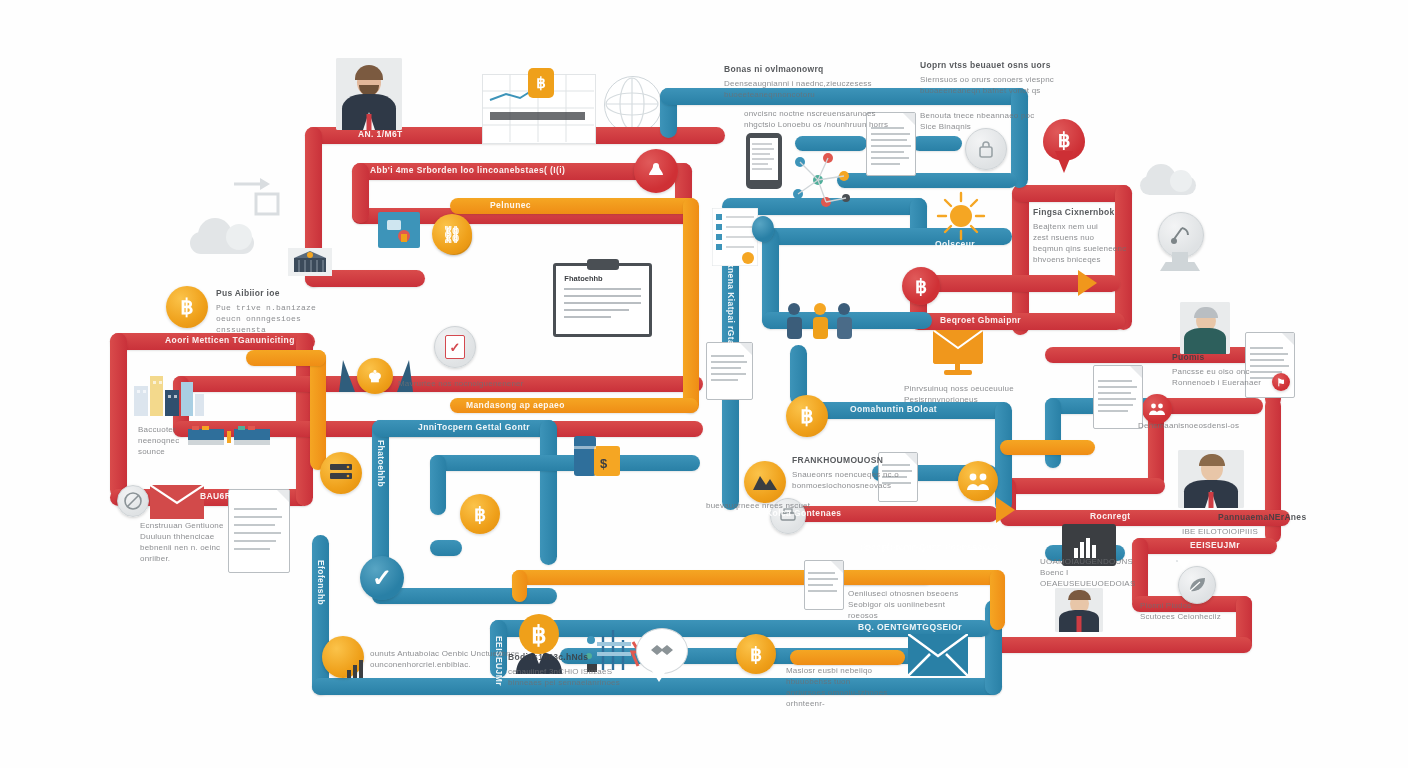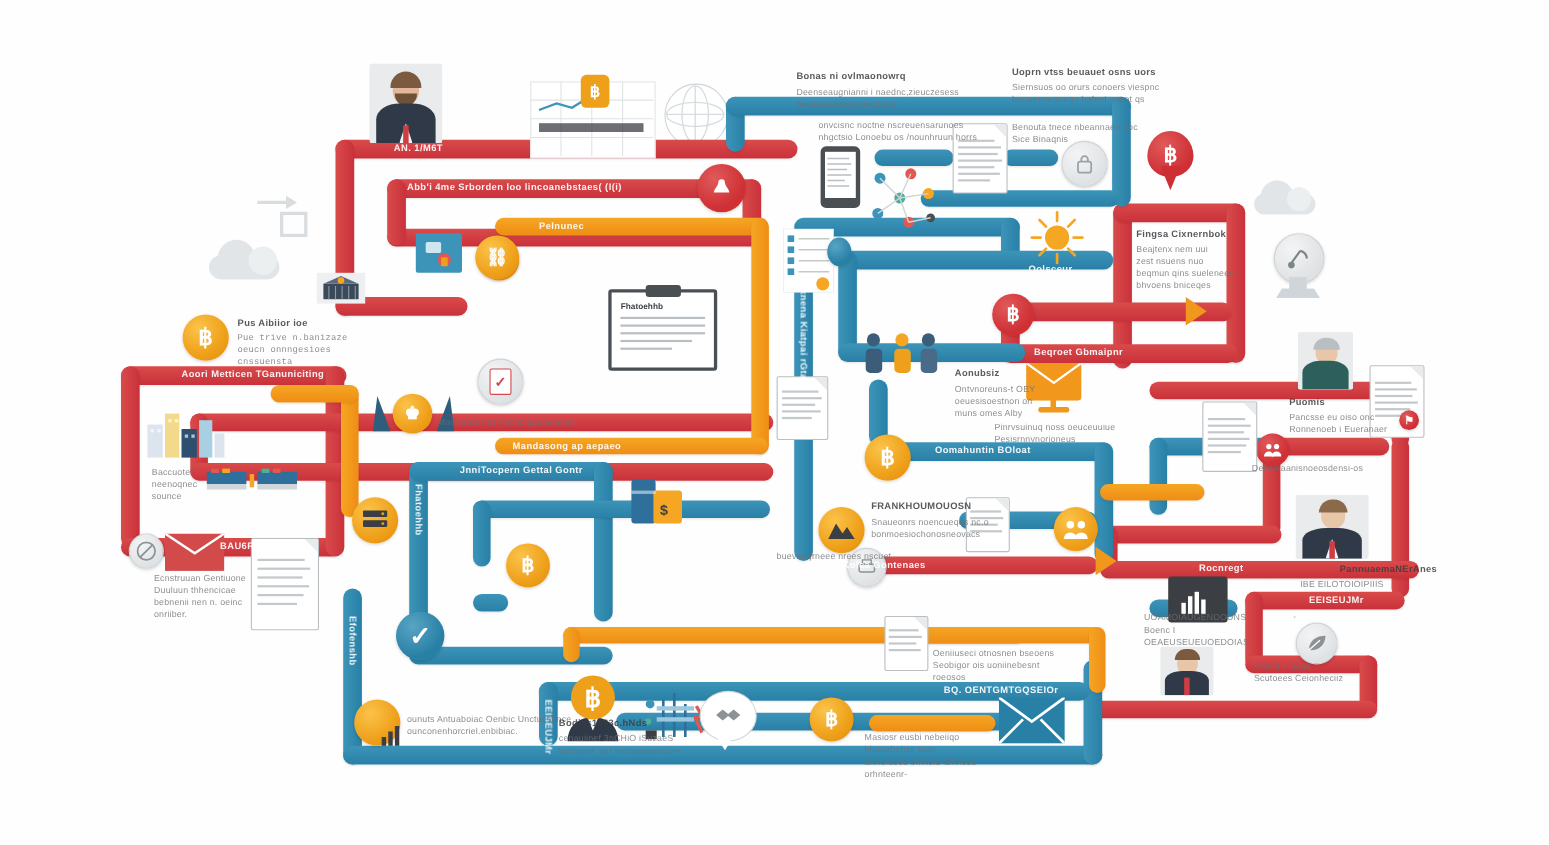--- a/index.html
+++ b/index.html
@@ -734,43 +734,37 @@
 sounce</div>
   </div>
 
   <div style="position:absolute;left:140px;top:520px;width:90px;">
     <div class="ptext" style="position:static;">Ecnstruuan Gentiuone
 Duuluun thhencicae
 bebnenii nen n. oeinc
 onriiber.</div>
   </div>
 
-  <div style="position:absolute;left:868px;top:334px;width:110px;">
-    <div class="ptext h" style="position:static;">Aonubsiz</div>
-    <div class="ptext" style="position:static;margin-top:3px;">Ontvnoreuns-t OEY
-oeuesisoestnon on
-muns omes Alby</div>
-  </div>
 
   <div style="position:absolute;left:904px;top:383px;width:130px;">
     <div class="ptext" style="position:static;">Pinrvsuinuq noss oeuceuuiue
 Pesisrnnvnorioneus</div>
   </div>
 
   <div style="position:absolute;left:792px;top:455px;width:130px;">
     <div class="ptext h" style="position:static;">FRANKHOUMOUOSN</div>
     <div class="ptext" style="position:static;margin-top:3px;">Snaueonrs noencueqes nc.o
 bonmoesiochonosneovacs</div>
   </div>
 
   <div style="position:absolute;left:706px;top:500px;width:110px;">
     <div class="ptext" style="position:static;">buevauqrneee nrees nscuet</div>
   </div>
 
-  <div style="position:absolute;left:1172px;top:360px;width:110px;">
+  <div style="position:absolute;left:1172px;top:352px;width:110px;">
     <div class="ptext h" style="position:static;">Puomis</div>
     <div class="ptext" style="position:static;margin-top:3px;">Pancsse eu oiso onc
 Ronnenoeb i Eueranaer</div>
   </div>
 
   <div style="position:absolute;left:1138px;top:420px;width:130px;">
     <div class="ptext" style="position:static;">Densmaanisnoeosdensi-os</div>
   </div>
 
   <div style="position:absolute;left:1182px;top:512px;width:120px;">

